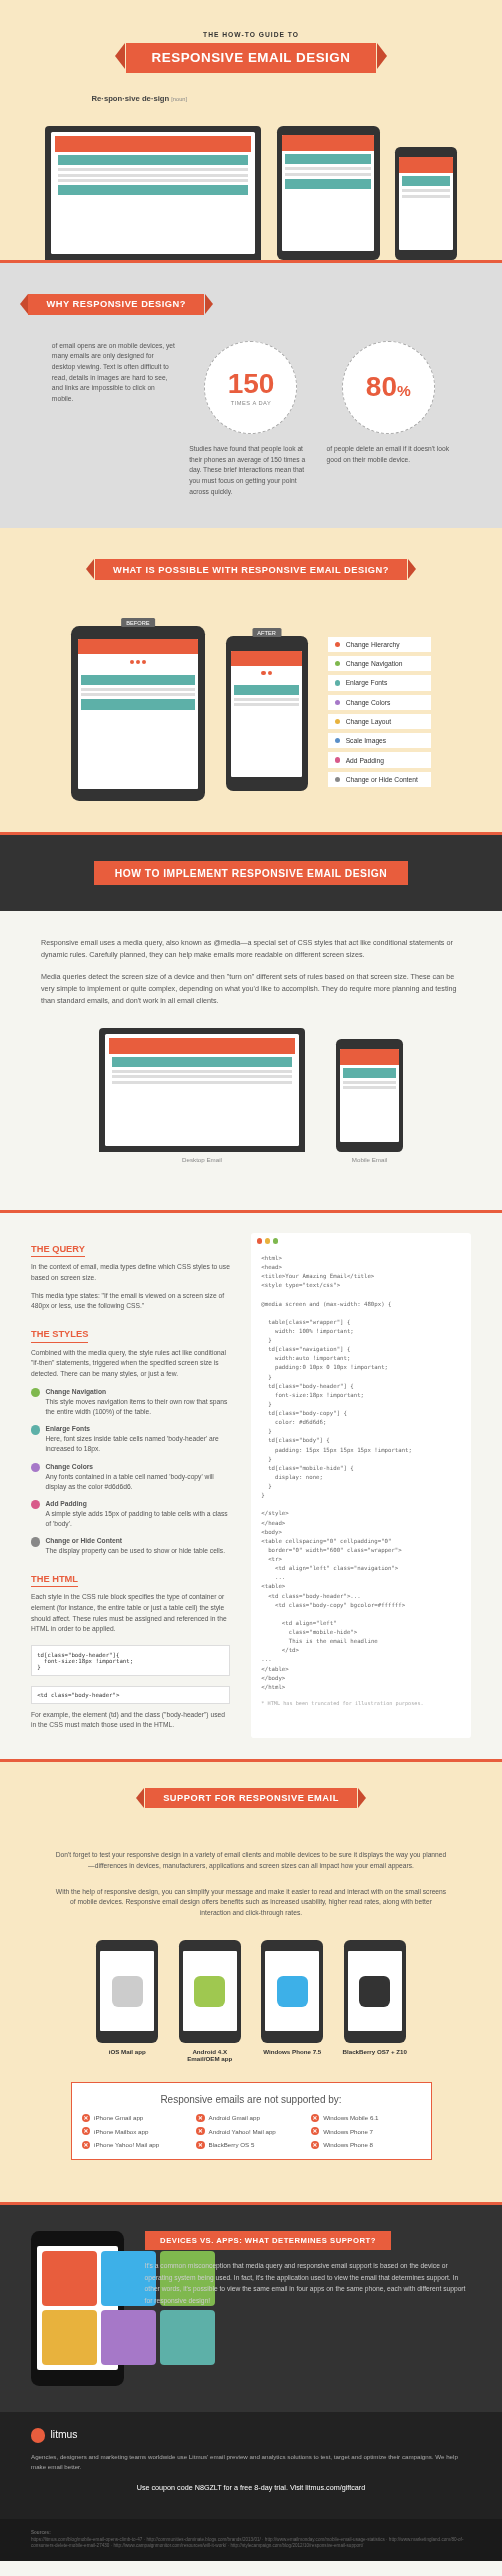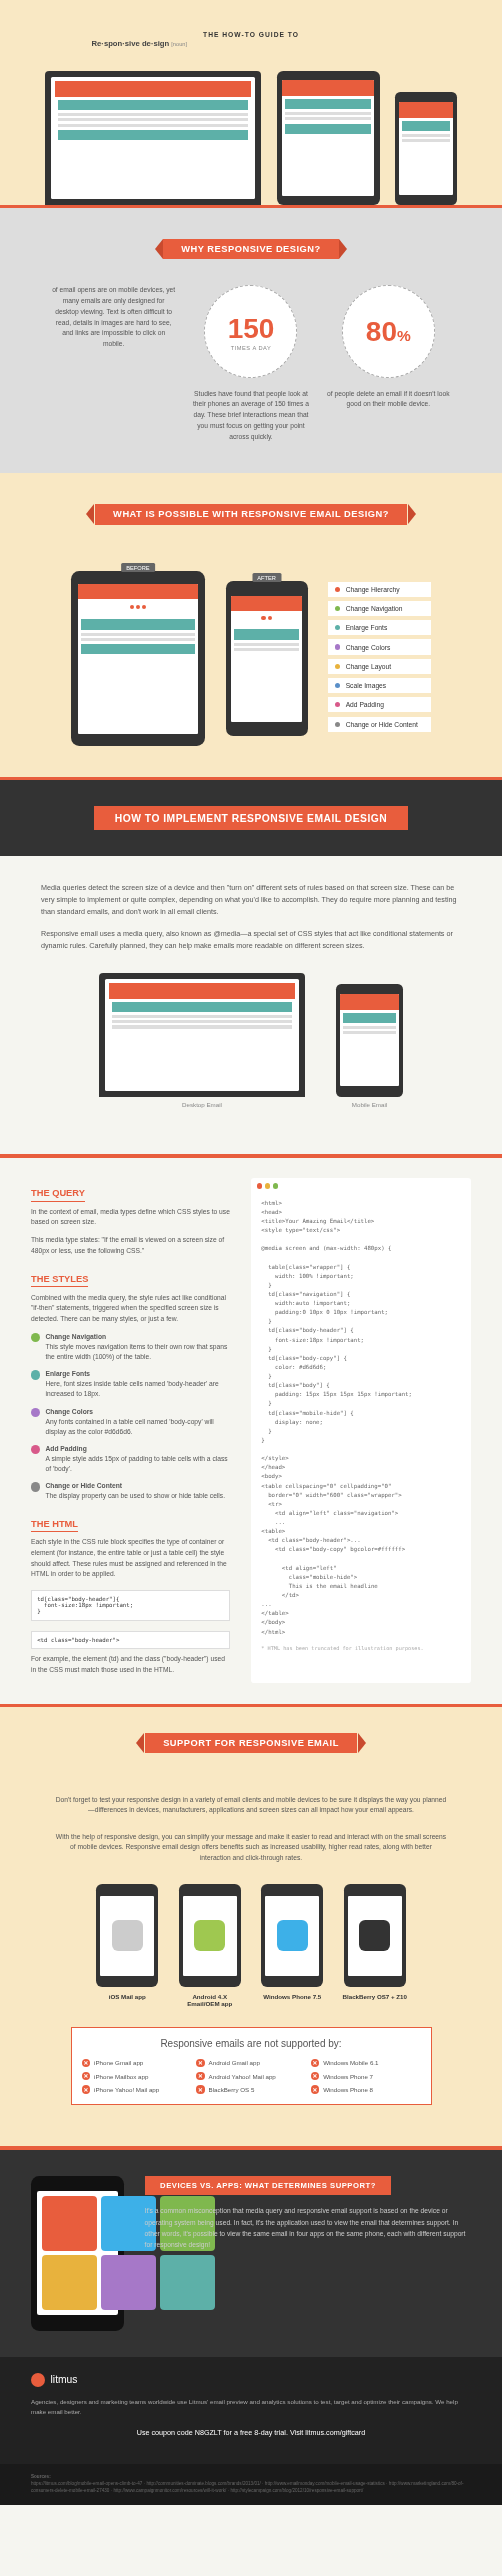--- a/index.html
+++ b/index.html
@@ -15,21 +15,21 @@
 .def-term{font-weight:bold;font-size:7.7px}
 .devices-row{display:flex;justify-content:center;align-items:flex-end;gap:15.5px;padding-bottom:0}
 .monitor{width:216px;height:134px;background:#333;border-radius:4.1px 4.1px 0 0;padding:6.2px;position:relative}
 .monitor-screen{background:#fff;height:100%;border-radius:1.5px;padding:4.1px}
 .tablet-sm{width:103px;height:134px;background:#333;border-radius:6.2px;padding:9.3px 5.2px}
 .phone-sm{width:62px;height:113px;background:#333;border-radius:5.2px;padding:10.3px 4.1px}
 .screen-inner{background:#fff;height:100%;border-radius:1px;overflow:hidden}
 .mock-header{background:#e85d3d;height:15.5px}
 .mock-bar{background:#5db0a8;height:10.3px;margin:3.1px}
 .mock-line{background:#ddd;height:3.1px;margin:2.1px 3.1px}
-.gray-section{background:#ddd;padding:31px 28px;text-align:center}
+.gray-section{background:#ddd;padding:31px 28px;text-align:left}
 .small-banner{background:#e85d3d;color:#fff;display:inline-block;padding:5.2px 18.5px;font-size:9.3px;font-weight:bold;letter-spacing:0.5px;position:relative;margin-bottom:26px}
 .small-banner:before,.small-banner:after{content:"";position:absolute;top:0;width:0;height:0;border-top:10.3px solid transparent;border-bottom:10.3px solid transparent}
 .small-banner:before{left:-8.2px;border-right:8.2px solid #c94a2e}
 .small-banner:after{right:-8.2px;border-left:8.2px solid #c94a2e}
 .stats-row{display:flex;justify-content:space-around;max-width:412px;margin:0 auto}
 .stat{width:30%}
 .stat-circle{width:93px;height:93px;border-radius:50%;background:#fff;border:1.5px dashed #aaa;display:flex;flex-direction:column;justify-content:center;align-items:center;margin:0 auto 10.3px}
 .stat-num{font-size:28px;font-weight:bold;color:#e85d3d}
 .stat-sub{font-size:5.7px;color:#888;letter-spacing:0.5px}
 .stat-text{font-size:6.7px;line-height:1.6;color:#555}
@@ -87,20 +87,21 @@
 .coupon{text-align:center;font-size:7.2px;color:#fff;margin:10.3px 0}
 .sources{background:#1a1a1a;padding:10.3px 31px;font-size:4.6px;color:#666;line-height:1.5}
 pre{white-space:pre-wrap;margin-top:10.3px}
 .mock-dot{width:4.1px;height:4.1px;border-radius:50%;background:#e85d3d;display:inline-block;margin:1px}
 </style>
 </head>
 <body>
 
 <div class="section hero">
   <div class="eyebrow">THE HOW-TO GUIDE TO</div>
+  <div class="banner">RESPONSIVE EMAIL DESIGN</div>
   <div class="def-block">
     <span class="def-term">Re·spon·sive  de·sign</span>
     <span style="font-size:5.7px;color:#888">[noun]</span><br>
   </div>
   <div class="devices-row">
     <div class="monitor">
       <div class="monitor-screen">
           <div class="mock-header"></div>
           <div class="mock-bar"></div>
           <div class="mock-line"></div>
@@ -213,22 +214,22 @@
       </div>
   </div>
 </div>
 <div class="accent"></div>
 
 <div class="section dark-section">
   <div class="dark-banner">HOW TO IMPLEMENT RESPONSIVE EMAIL DESIGN</div>
 </div>
 
 <div class="section impl-section">
+  <p class="impl-text">Responsive email uses a media query, also known as @media—a special set of CSS styles that act like conditional statements or dynamic rules. Carefully planned, they can help make emails more readable on different screen sizes.</p>
   <p class="impl-text">Media queries detect the screen size of a device and then "turn on" different sets of rules based on that screen size. These can be very simple to implement or quite complex, depending on what you'd like to accomplish. They do require more planning and testing than standard emails, and don't work in all email clients.</p>
-  <p class="impl-text">Responsive email uses a media query, also known as @media—a special set of CSS styles that act like conditional statements or dynamic rules. Carefully planned, they can help make emails more readable on different screen sizes.</p>
   <div class="impl-devices">
     <div class="impl-monitor">
       <div class="monitor" style="width:100%;height:124px">
           <div class="monitor-screen">
             <div class="mock-header"></div>
             <div class="mock-bar"></div>
             <div class="mock-line"></div>
             <div class="mock-line"></div>
             <div class="mock-line"></div>
           </div>

